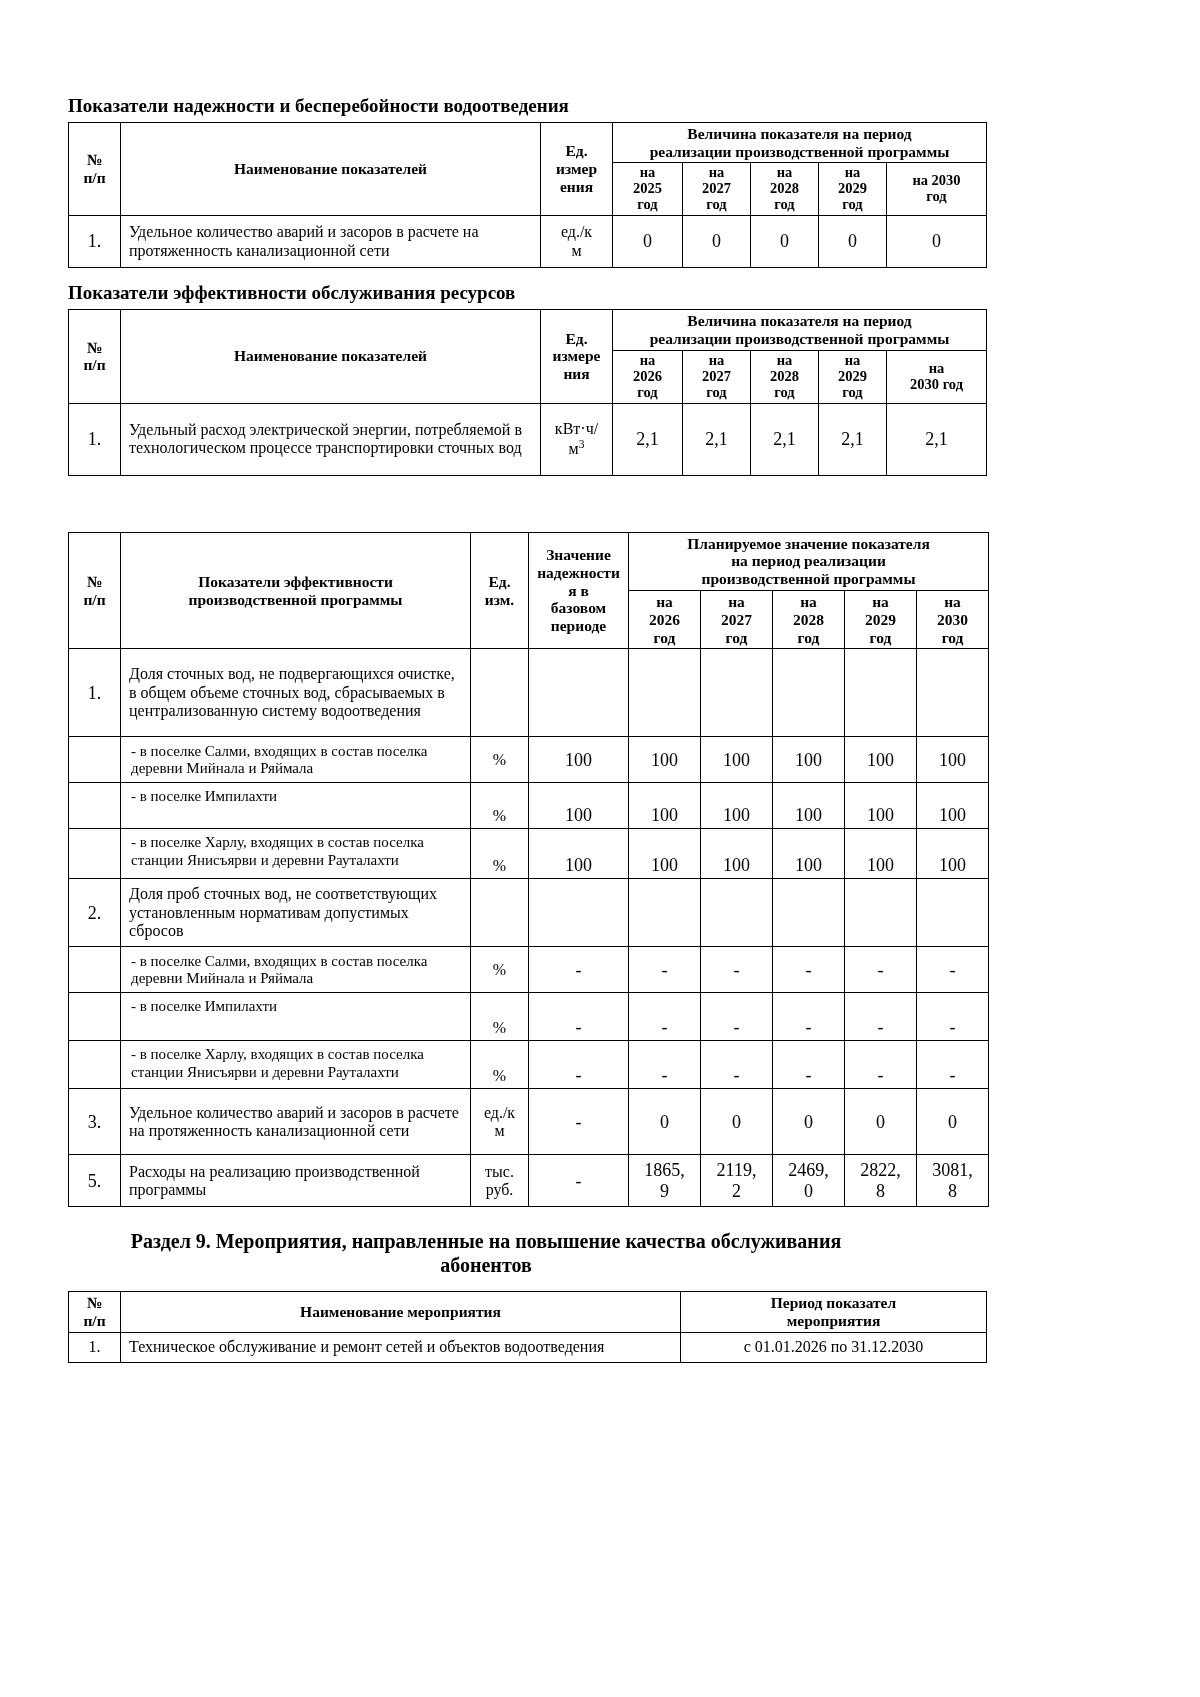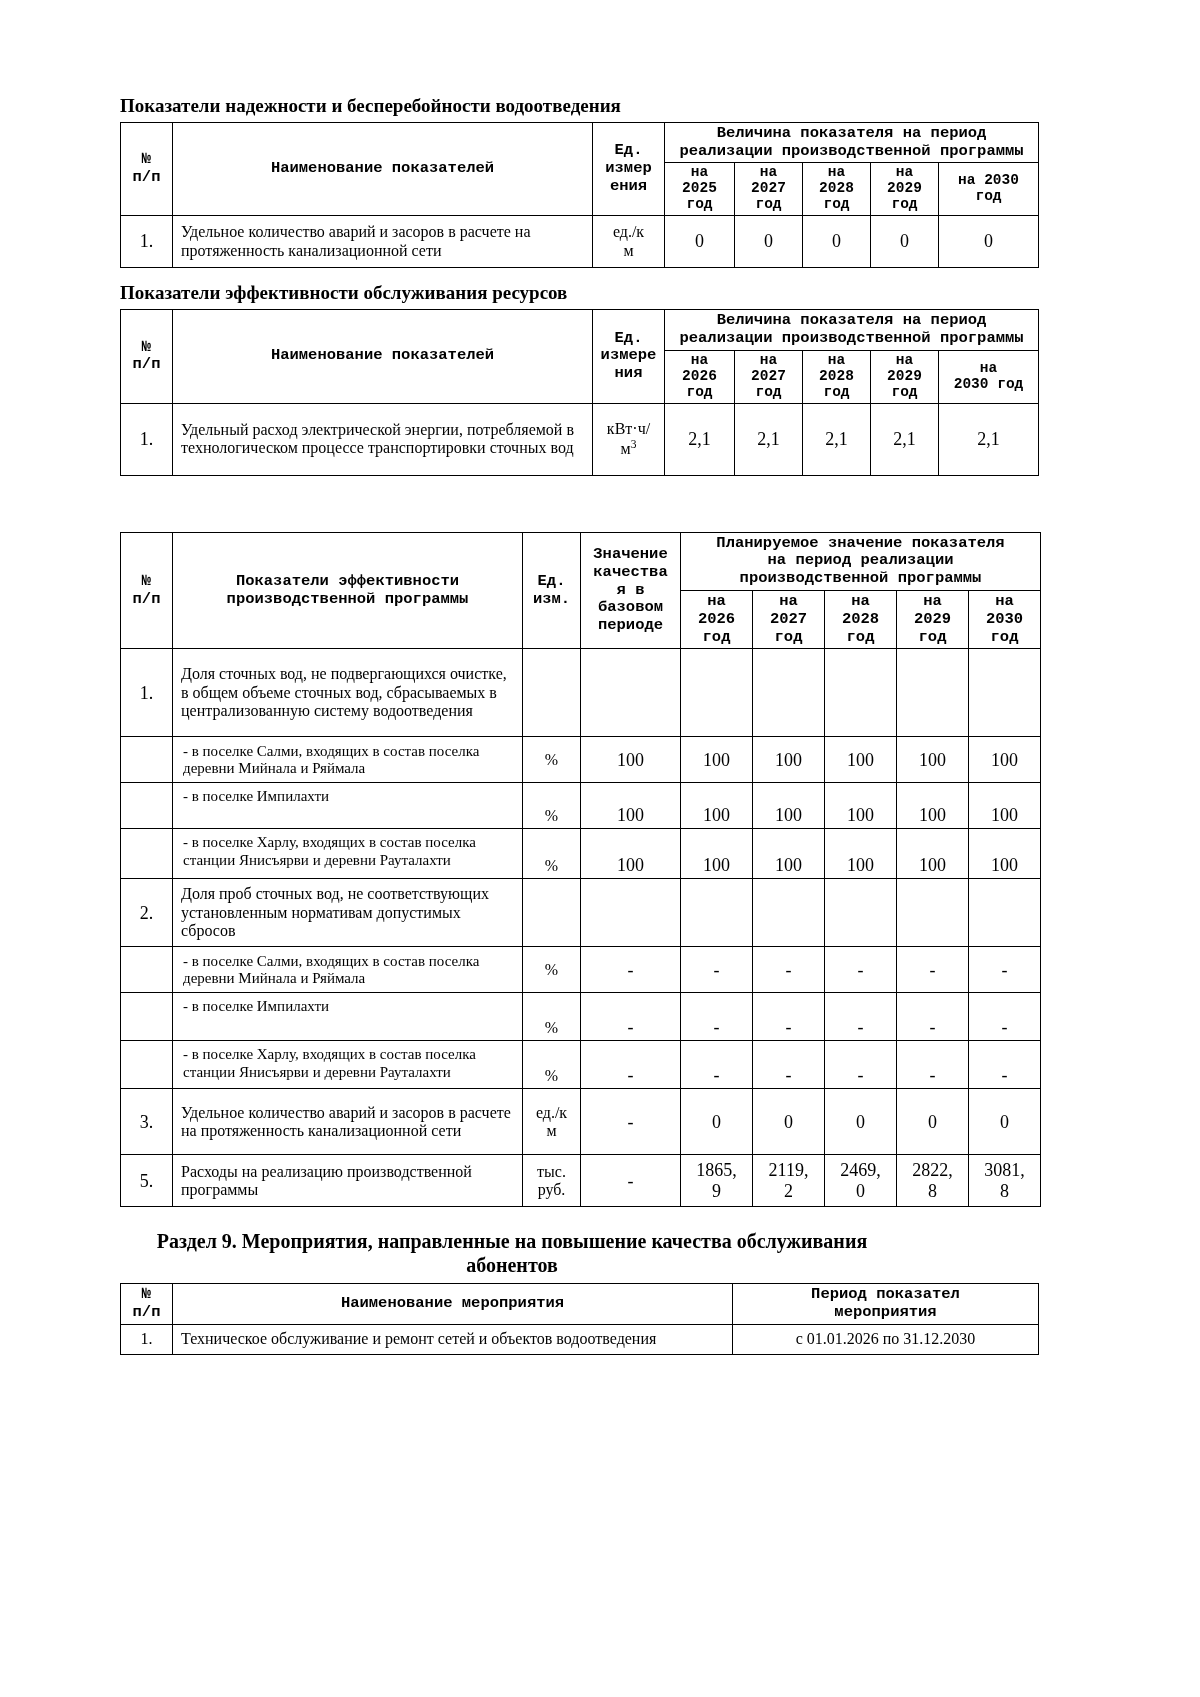--- a/index.html
+++ b/index.html
@@ -10,21 +10,21 @@
   body {
     width: 1200px;
     min-height: 1697px;
     font-family: "Liberation Serif", serif;
     color: #000000;
   }
   .page {
     width: 1016px;
     min-height: 1697px;
     box-sizing: border-box;
-    padding: 95px 112px 40px 120px;
+    padding: 95px 112px 40px 68px;
     position: relative;
   }
   h2.sec-title {
     font-size: 19px;
     font-weight: bold;
     margin: 0 0 5px 0;
     line-height: 1.15;
   }
   table {
     border-collapse: collapse;
@@ -33,21 +33,20 @@
   }
   table td, table th {
     border: 1px solid #000000;
     padding: 2px 4px;
     vertical-align: middle;
     font-size: 15.5px;
     line-height: 1.15;
   }
   th {
     font-weight: bold;
-    font-family: Liberation Mono, monospace;
   }
   .c { text-align: center; }
   .num-cell { text-align: center; font-size: 18px; }
   .idx { text-align: center; font-size: 18px; }
   .name-cell { text-align: left; font-size: 16px; padding-left: 8px; }
   .sub-cell { text-align: left; font-size: 15px; padding-left: 10px; }
   .unit { text-align: center; font-size: 16px; }
   .hdr-main { font-size: 15.5px; font-weight: bold; }
   .hdr-year { font-size: 14.5px; font-weight: bold; line-height: 1.1; }
   .gap-sm { height: 14px; }
@@ -59,21 +58,21 @@
     font-size: 20px;
     font-weight: bold;
     text-align: center;
     margin: 0 0 6px 0;
   }
   .r9-title {
     font-size: 20px;
     font-weight: bold;
     text-align: center;
     line-height: 1.2;
-    margin: 0 0 6px 0;
+    margin: 0 0 14px 0;
   }
 </style>
 </head>
 <body>
 
 <div class="page">
 
   <h2 class="sec-title">Показатели надежности и бесперебойности водоотведения</h2>
 
   <div class="tbl-wrap">
@@ -254,21 +253,21 @@
         <th rowspan="2" class="hdr-main">
           <div>Показатели эффективности</div>
           <div>производственной программы</div>
         </th>
         <th rowspan="2" class="hdr-main">
           <div>Ед.</div>
           <div>изм.</div>
         </th>
         <th rowspan="2" class="hdr-main">
           <div>Значение</div>
-          <div>качества</div>
+          <div>надежности</div>
           <div>я в</div>
           <div>базовом</div>
           <div>периоде</div>
         </th>
         <th colspan="5" class="hdr-main">
           <div>Планируемое значение показателя</div>
           <div>на период реализации</div>
           <div>производственной программы</div>
         </th>
       </tr>

